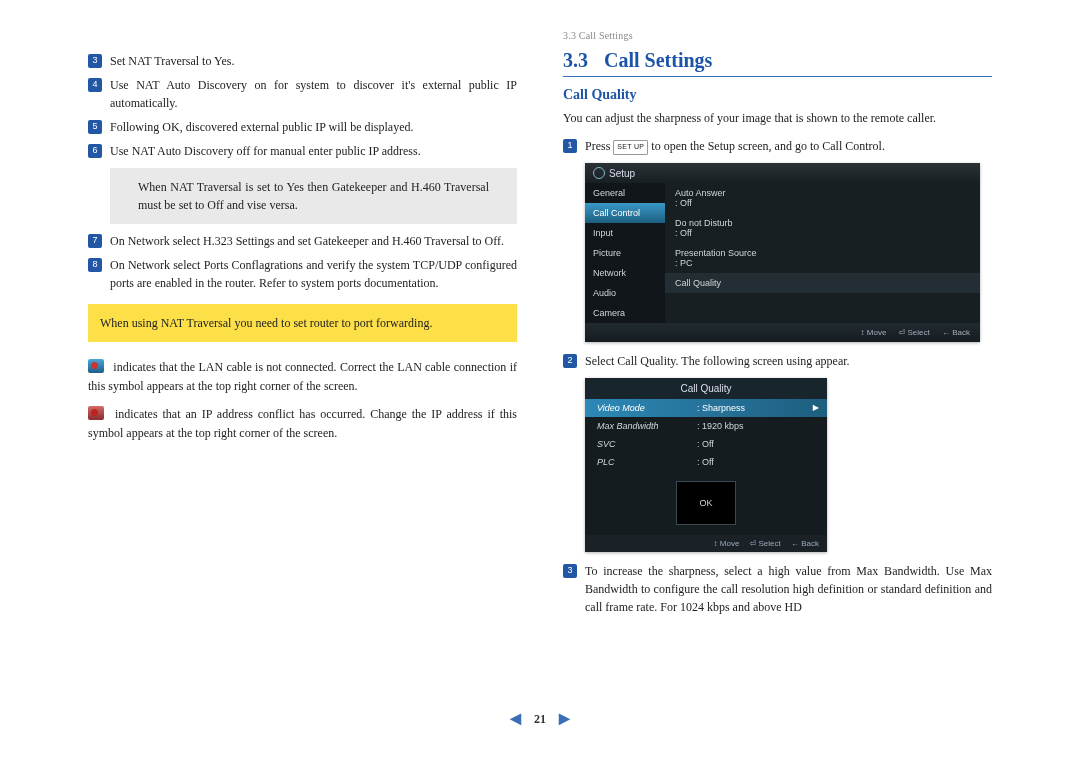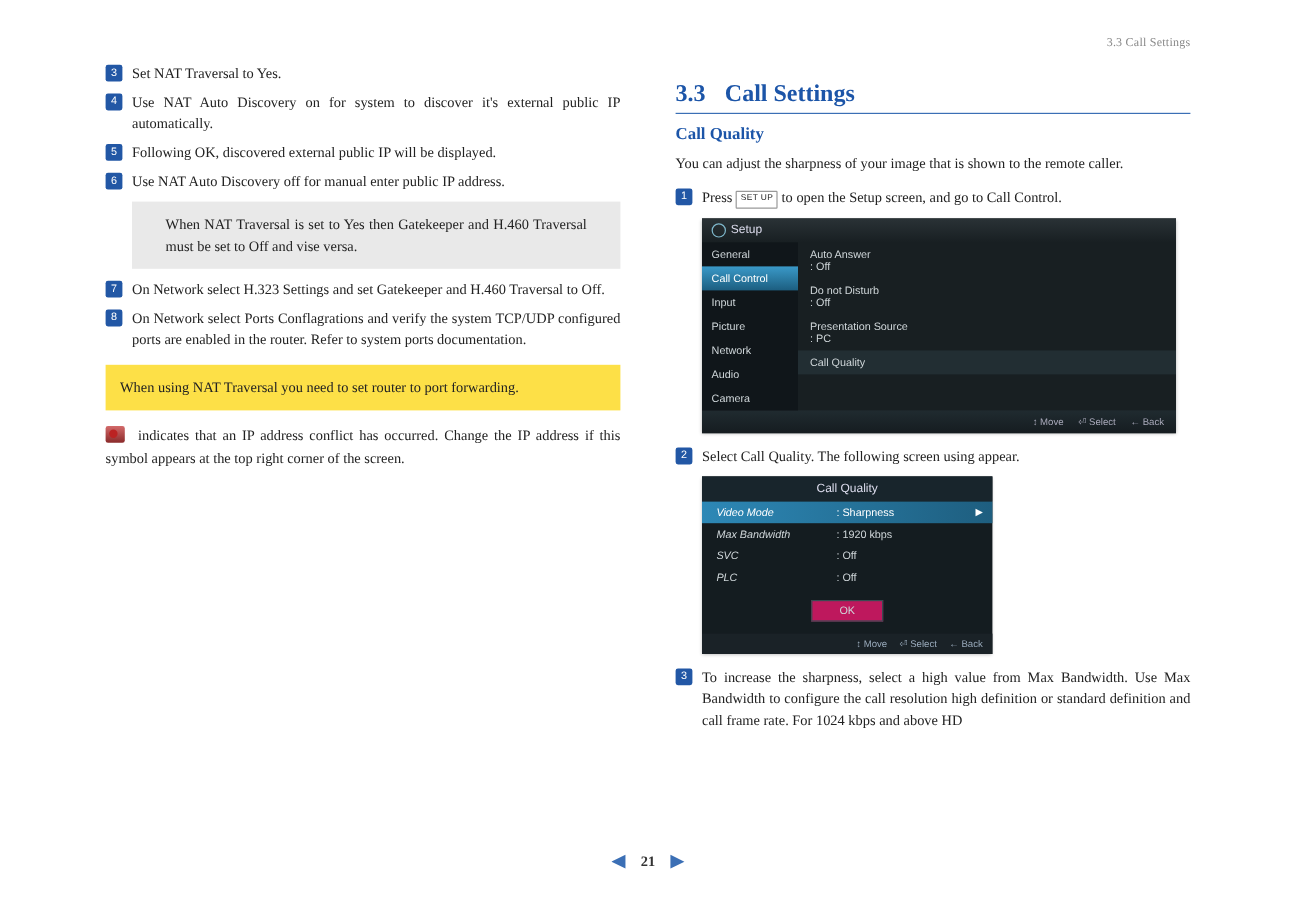--- a/index.html
+++ b/index.html
@@ -13,24 +13,24 @@
     position: relative;
     padding: 0;
   }
   .page {
     display: flex;
     gap: 46px;
     padding: 30px 88px 0 88px;
   }
   .col { width: 430px; }
   .running-head {
-    text-align: right;
+    text-align: left;
     color: #888;
     font-size: 10px;
-    margin-bottom: 26px;
+    margin-bottom: 8px;
     letter-spacing: .2px;
   }
   .ol-item { display: flex; align-items: flex-start; margin-bottom: 6px; line-height: 1.5; text-align: justify; }
   .num-badge {
     display: inline-flex; align-items: center; justify-content: center;
     width: 14px; height: 14px; background: #2257a5; color: #fff;
     font-size: 9px; border-radius: 2px; flex-shrink: 0; margin-right: 8px; margin-top: 2px;
     font-family: Arial, sans-serif;
   }
   .ol-item .txt { flex: 1; }
@@ -71,21 +71,21 @@
   .shot1-foot { text-align:right; padding:5px 10px; background:linear-gradient(#202b30,#151c20); font-size:8px; color:#aab;}
   .shot1-foot span{margin-left:10px;}
   
   
   .shot2 { width: 242px; margin: 8px 0 10px 22px; background:#141c20; font-family:Arial,sans-serif; font-size:9px; box-shadow:0 1px 3px rgba(0,0,0,.3);}
   .shot2-head { text-align:center; padding:5px; background:#18252c; color:#dde; font-size:10px;}
   .shot2 .row2 { display:flex; padding:4px 12px; color:#cfd6d9;}
   .shot2 .row2 .k{width:100px;font-style:italic;} .shot2 .row2 .v::before{content:": ";}
   .shot2 .row2.active { background:linear-gradient(90deg,#2d88b6,#1e5e7f); color:#fff; position:relative;}
   .shot2 .row2.active::after{content:"▶"; position:absolute; right:8px; font-size:8px;}
-  .shot2 .okbtn { margin:10px auto; width:60px; text-align:center; padding:3px 0; background:#be185d; border:1px solid #3a4a52; color:#cfd6d9; font-size:9px;}
+  .shot2 .okbtn { margin:10px auto; width:60px; text-align:center; padding:16px 0; background:#000000; border:1px solid #3a4a52; color:#cfd6d9; font-size:9px;}
   .shot2-foot { text-align:right; padding:4px 8px; background:#1a2227; color:#9ab; font-size:8px;}
   .shot2-foot span{margin-left:8px;}
   
   .footer { position:absolute; bottom:36px; left:0; width:100%; text-align:center; font-weight:bold; color:#333;}
   .footer .tri-l{color:#3b6fb5; font-size:14px; margin-right:10px;}
   .footer .tri-r{color:#3b6fb5; font-size:14px; margin-left:10px;}
 </style>
 </head>
 <body>
 
@@ -112,20 +112,24 @@
     <div class="note-box">When NAT Traversal is set to Yes then Gatekeeper and H.460 Traversal must be set to Off and vise versa.</div>
     <div class="ol-item">
       <span class="num-badge">7</span>
       <span class="txt">On Network select H.323 Settings and set Gatekeeper and H.460 Traversal to Off.</span>
     </div>
     <div class="ol-item">
       <span class="num-badge">8</span>
       <span class="txt">On Network select Ports Conflagrations and verify the system TCP/UDP configured ports are enabled in the router. Refer to system ports documentation.</span>
     </div>
     <div class="note-box-full">When using NAT Traversal you need to set router to port forwarding.</div>
+    <p class="info-para">
+      <span class="inline-icon ic1"></span>
+      <span>indicates that the LAN cable is not connected. Correct the LAN cable connection if this symbol appears at the top right corner of the screen.</span>
+    </p>
     <p class="info-para" style="margin-top:8px;">
       <span class="inline-icon ic2"></span>
       <span>indicates that an IP address conflict has occurred. Change the IP address if this symbol appears at the top right corner of the screen.</span>
     </p>
   </div>
 
   <div class="col">
     <div class="running-head">3.3 Call Settings</div>
     <div class="sec-title">
       <span class="sec-num">3.3</span>

